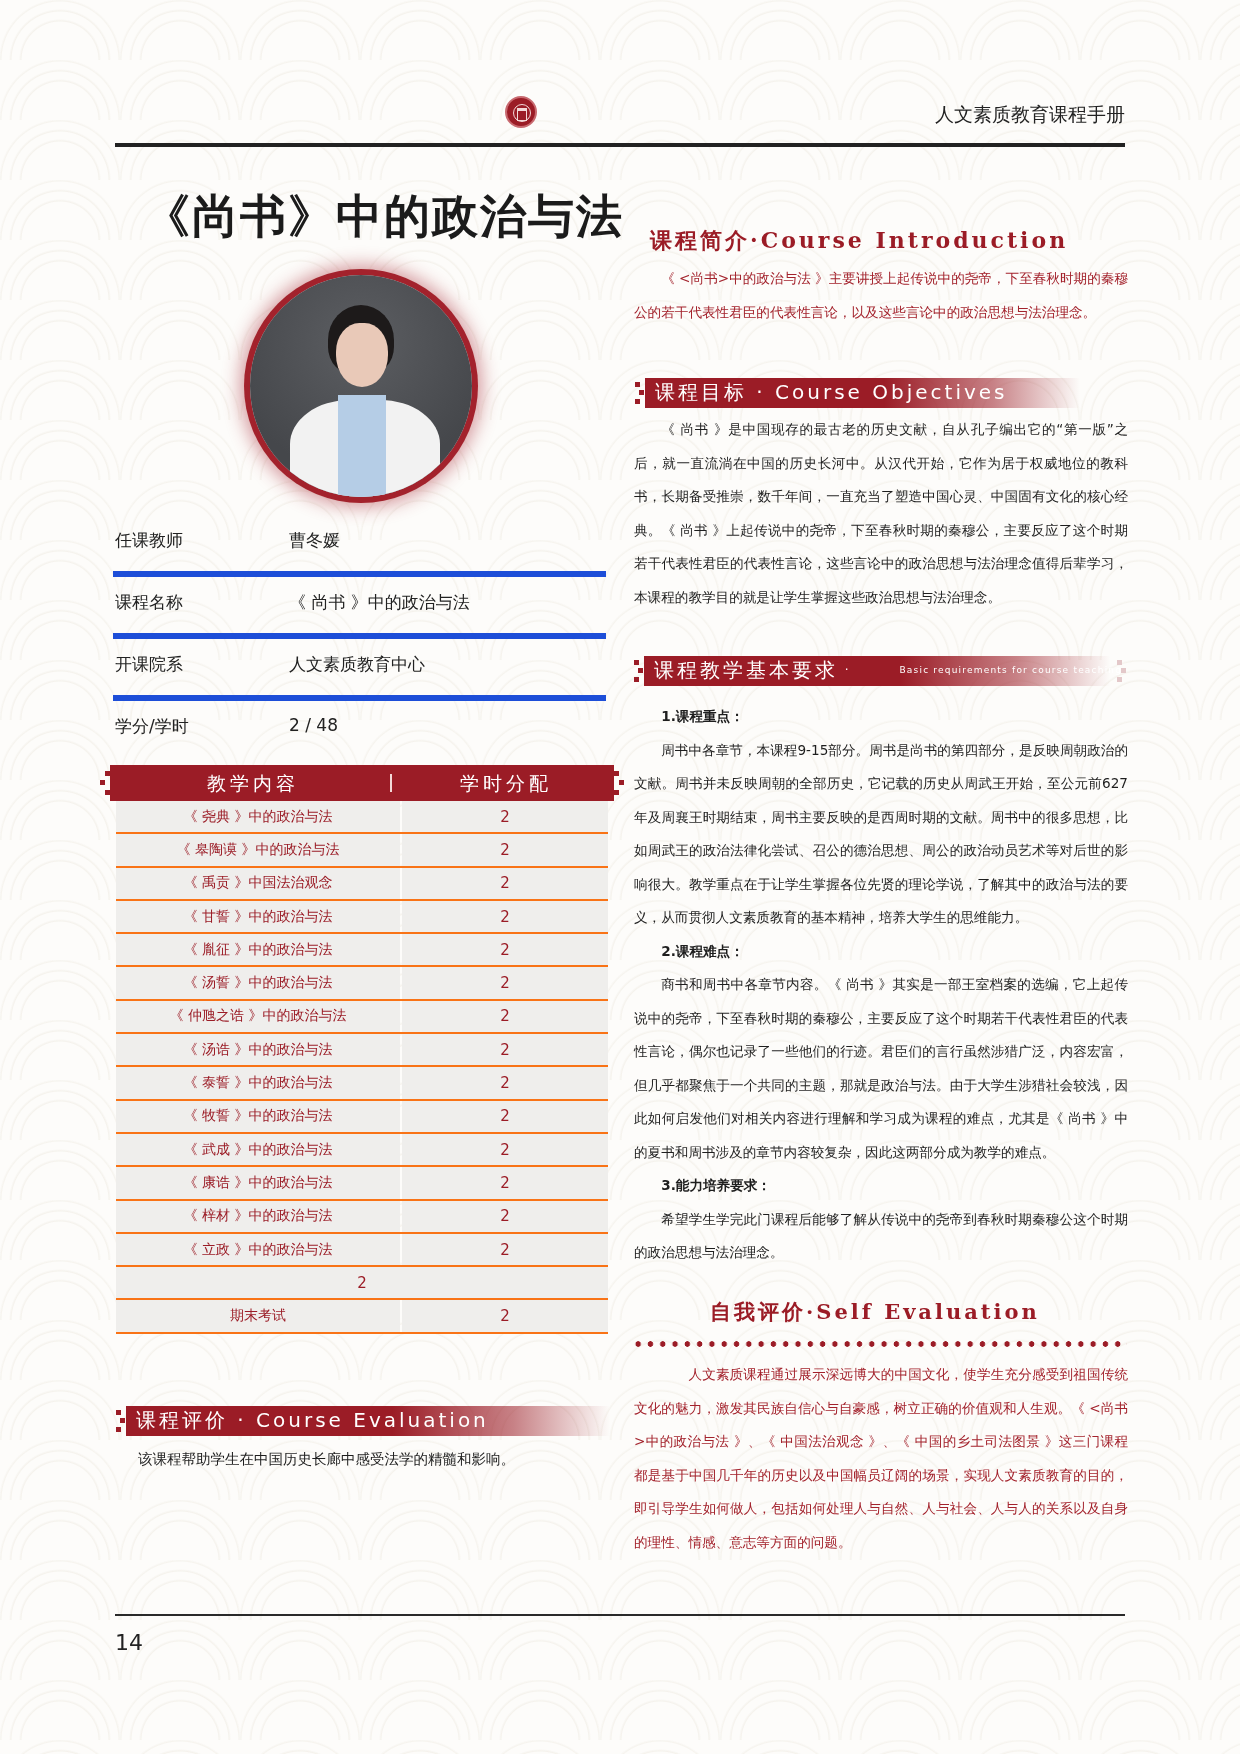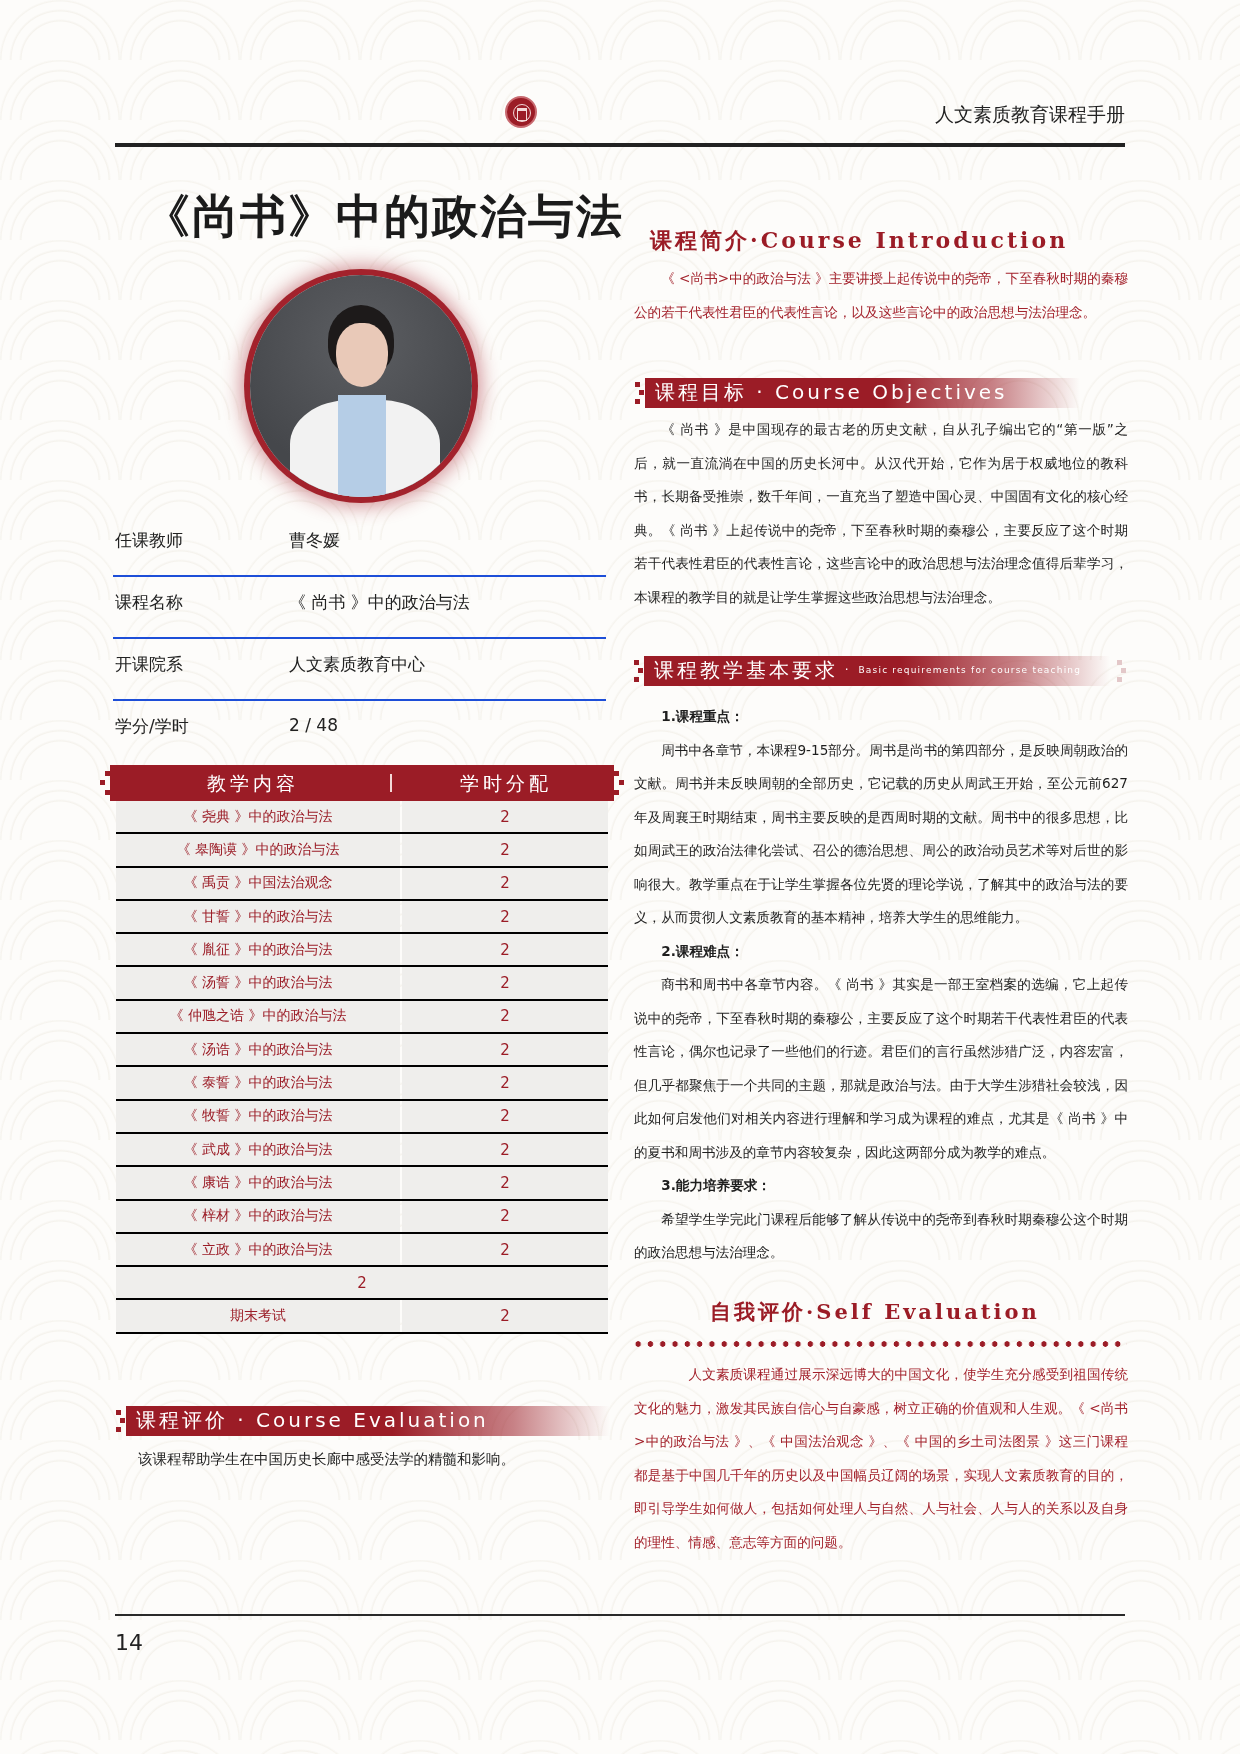--- a/index.html
+++ b/index.html
@@ -33,44 +33,44 @@
   .portrait-wrap { position: absolute; left: 250px; top: 275px; width: 222px; height: 222px; border-radius: 50%;
     box-shadow: 0 0 0 6px #a3222c, 0 0 18px 10px rgba(163,34,44,0.45); overflow: hidden;
     background: radial-gradient(circle at 50% 30%, #5c5e62 0%, #45474b 70%); }
   .portrait-hair { position: absolute; left: 78px; top: 30px; width: 66px; height: 70px; background: #1d1a1a; border-radius: 50% 50% 40% 40%; }
   .portrait-face { position: absolute; left: 86px; top: 48px; width: 52px; height: 64px; background: #e9c9b8; border-radius: 45% 45% 50% 50%; }
   .portrait-body { position: absolute; left: 40px; top: 125px; width: 150px; height: 110px; background: #f2f2f2; border-radius: 40% 40% 0 0; }
   .portrait-shirt { position: absolute; left: 88px; top: 120px; width: 48px; height: 110px; background: #b5cde6; }
 
   
   .info { position: absolute; left: 113px; top: 515px; width: 493px; }
-  .info-row { height: 62px; position: relative; border-bottom: 2px solid #1d4ed8; }
+  .info-row { height: 62px; position: relative; border-bottom: 6px solid #1d4ed8; }
   .info-row:last-child { border-bottom: none; }
   .info-label { position: absolute; left: 2px; top: 14px; font-size: 17px; color: #222; }
   .info-value { position: absolute; left: 176px; top: 14px; font-size: 17px; color: #222; }
 
   
   .sched { position: absolute; left: 116px; top: 765px; width: 492px; }
   .sched-head { position: relative; height: 36px; background: #9b1c26; margin: 0 -6px; }
   .notch { position: absolute; width: 5px; height: 5px; background: #9b1c26; }
   .sched-head-cell { position: absolute; top: 6px; font-size: 19px; color: #fff; letter-spacing: 4px; text-align: center; }
   .sched-head-div { position: absolute; left: 280px; top: 9px; width: 2px; height: 18px; background: #f4d8d8; }
-  .sched-row { display: flex; height: 33.3px; border-bottom: 2px solid #000000; }
+  .sched-row { display: flex; height: 33.3px; border-bottom: 2px solid #f97316; }
   .sched-cell { background: #efeeec; display: flex; align-items: center; justify-content: center; font-size: 14px; color: #9b1c26; }
   .sched-cell.c1 { width: 284px; margin-right: 2px; }
   .sched-cell.c2 { flex: 1; font-size: 15px; }
 
   
   .bar { position: absolute; height: 30px; }
   .bar-fill { position: absolute; left: 10px; top: 0; right: 0; height: 30px;
     background: linear-gradient(to right, #9b1c26 0%, #9b1c26 55%, rgba(155,28,38,0.55) 80%, rgba(155,28,38,0.0) 100%); }
   .bar-dot { position: absolute; width: 5px; height: 5px; background: #9b1c26; }
   .bar-text { position: absolute; left: 20px; top: 1px; color: #fff; font-size: 20px; letter-spacing: 3px; white-space: nowrap; }
   .bar-text .en { font-size: 20px; letter-spacing: 3px; }
-  .bar-text .en-small { font-size: 9px; letter-spacing: 1.2px; vertical-align: 4px; }
+  .bar-text .en-small { font-size: 9px; letter-spacing: 1.2px; vertical-align: 4px; margin-left: 41px; }
 
   
   .intro-title { position: absolute; left: 650px; top: 226px; font-size: 22px; font-weight: bold; color: #9b1c26; letter-spacing: 3px; font-family: "DejaVu Serif", "Liberation Serif", serif; }
   .para { position: absolute; font-size: 13.6px; line-height: 33.5px; text-align: justify; }
   .para.red { color: #a3222c; }
   .para.dark { color: #1e1e1e; }
   .indent { text-indent: 2em; }
   .sub-head { font-weight: bold; padding-left: 2em; }
 
   .self-title { position: absolute; left: 710px; top: 1298px; font-size: 21px; font-weight: bold; color: #9b1c26; letter-spacing: 3px; font-family: "DejaVu Serif", "Liberation Serif", serif; }

